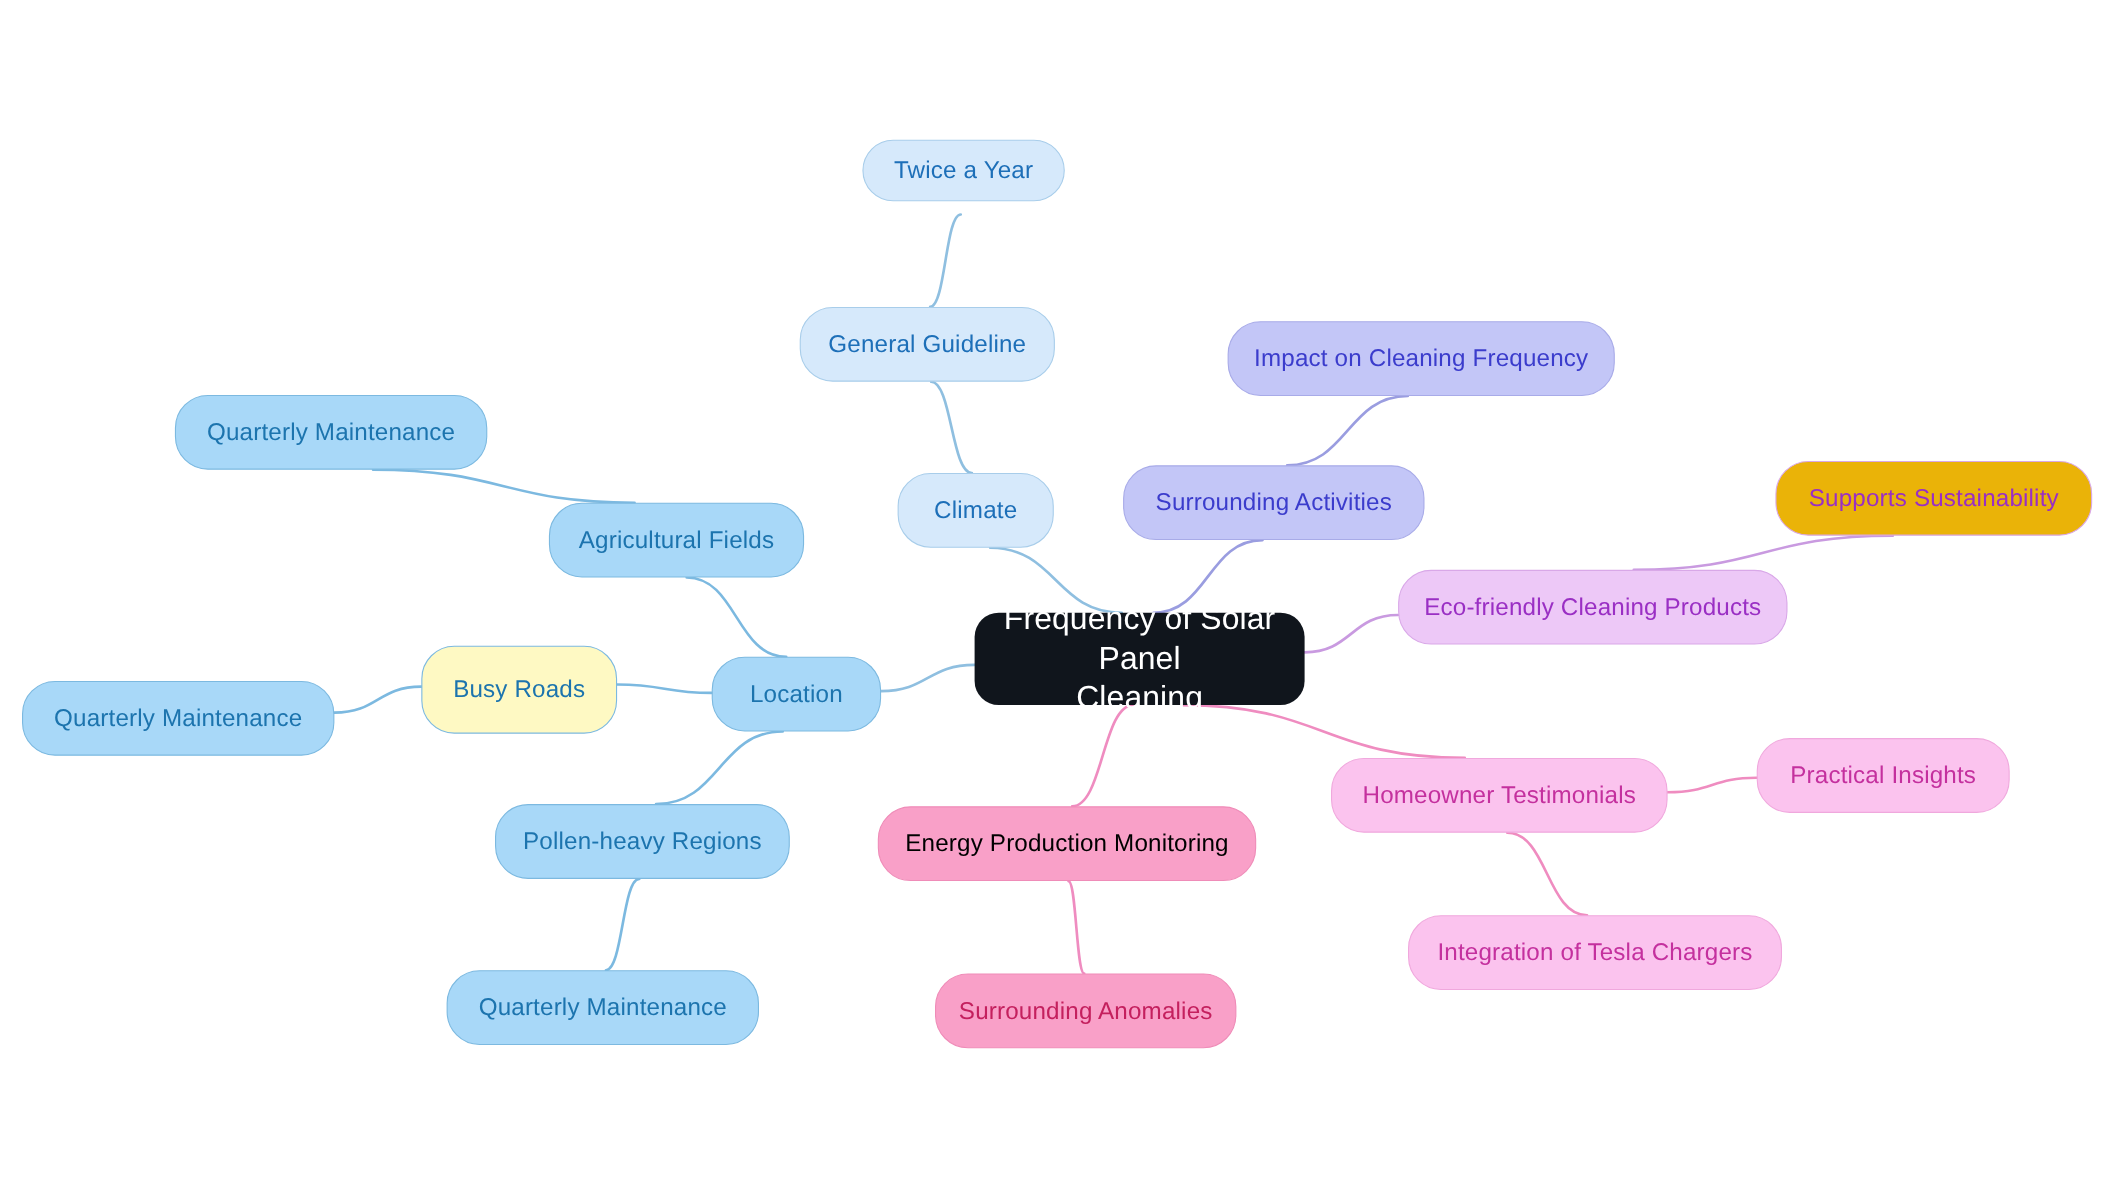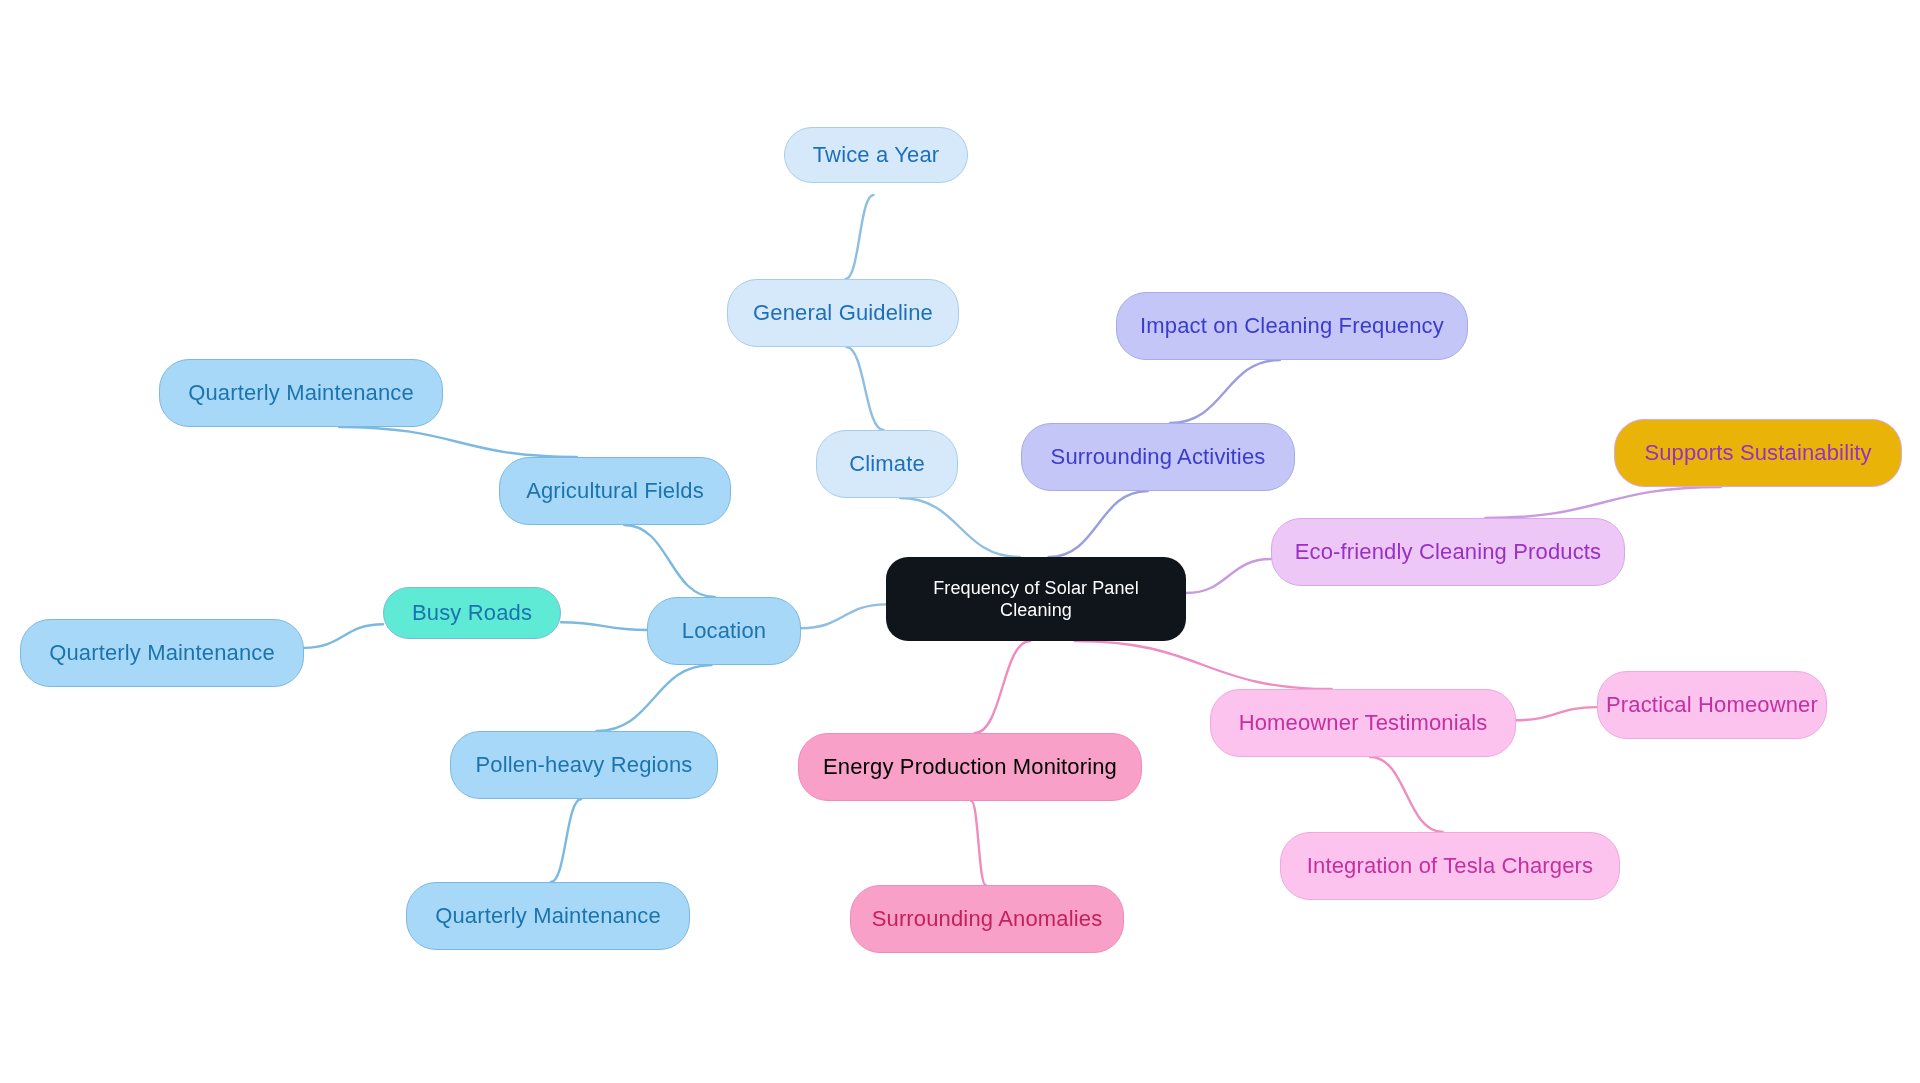--- a/index.html
+++ b/index.html
@@ -33,21 +33,21 @@
     border: 1px solid transparent;
     line-height: 1.25;
     white-space: pre-line;
     user-select: none;
   }
   .node.root {
     border-radius: 22px;
     border: none;
     color: #ffffff;
     background: #10151c;
-    font-size: 18px;
+    font-size: 29px;
     letter-spacing: 0.1px;
   }
   .node.lvl {
     font-size: 22px;
     letter-spacing: 0.15px;
   }
 </style>
 </head>
 <body>
 
@@ -75,27 +75,27 @@
     </svg>
   <div id="node-layer">
       <div class="node root" style="left: 886px; top: 557px; width: 300px; height: 84px; background: rgb(16, 21, 28); color: rgb(255, 255, 255);"><span>Frequency of Solar Panel
 Cleaning</span></div>
       <div class="node lvl" style="left: 784px; top: 127px; width: 184px; height: 56px; background: rgb(214, 233, 251); border-color: rgb(168, 205, 234); color: rgb(29, 111, 184);"><span>Twice a Year</span></div>
       <div class="node lvl" style="left: 727px; top: 279px; width: 232px; height: 68px; background: rgb(214, 233, 251); border-color: rgb(168, 205, 234); color: rgb(29, 111, 184);"><span>General Guideline</span></div>
       <div class="node lvl" style="left: 816px; top: 430px; width: 142px; height: 68px; background: rgb(214, 233, 251); border-color: rgb(168, 205, 234); color: rgb(29, 111, 184);"><span>Climate</span></div>
       <div class="node lvl" style="left: 159px; top: 359px; width: 284px; height: 68px; background: rgb(168, 216, 248); border-color: rgb(124, 185, 224); color: rgb(28, 116, 174);"><span>Quarterly Maintenance</span></div>
       <div class="node lvl" style="left: 499px; top: 457px; width: 232px; height: 68px; background: rgb(168, 216, 248); border-color: rgb(124, 185, 224); color: rgb(28, 116, 174);"><span>Agricultural Fields</span></div>
       <div class="node lvl" style="left: 20px; top: 619px; width: 284px; height: 68px; background: rgb(168, 216, 248); border-color: rgb(124, 185, 224); color: rgb(28, 116, 174);"><span>Quarterly Maintenance</span></div>
-      <div class="node lvl" style="left: 383px; top: 587px; width: 178px; height: 52px; background: #5eead4; border-color: rgb(124, 185, 224); color: rgb(28, 116, 174);"><span>Busy Roads</span></div>
+      <div class="node lvl" style="left: 383px; top: 587px; width: 178px; height: 80px; background: #fef9c3; border-color: rgb(124, 185, 224); color: rgb(28, 116, 174);"><span>Busy Roads</span></div>
       <div class="node lvl" style="left: 647px; top: 597px; width: 154px; height: 68px; background: rgb(168, 216, 248); border-color: rgb(124, 185, 224); color: rgb(28, 116, 174);"><span>Location</span></div>
       <div class="node lvl" style="left: 450px; top: 731px; width: 268px; height: 68px; background: rgb(168, 216, 248); border-color: rgb(124, 185, 224); color: rgb(28, 116, 174); text-align: right;"><span>Pollen-heavy Regions</span></div>
       <div class="node lvl" style="left: 406px; top: 882px; width: 284px; height: 68px; background: rgb(168, 216, 248); border-color: rgb(124, 185, 224); color: rgb(28, 116, 174);"><span>Quarterly Maintenance</span></div>
       <div class="node lvl" style="left: 1116px; top: 292px; width: 352px; height: 68px; background: rgb(195, 198, 247); border-color: rgb(168, 171, 232); color: rgb(59, 60, 204);"><span>Impact on Cleaning Frequency</span></div>
       <div class="node lvl" style="left: 1021px; top: 423px; width: 274px; height: 68px; background: rgb(195, 198, 247); border-color: rgb(168, 171, 232); color: rgb(59, 60, 204);"><span>Surrounding Activities</span></div>
       <div class="node lvl" style="left: 1614px; top: 419px; width: 288px; height: 68px; background: #eab308; border-color: rgb(217, 168, 232); color: rgb(154, 47, 196);"><span>Supports Sustainability</span></div>
       <div class="node lvl" style="left: 1271px; top: 518px; width: 354px; height: 68px; background: rgb(237, 200, 247); border-color: rgb(217, 168, 232); color: rgb(154, 47, 196);"><span>Eco-friendly Cleaning Products</span></div>
-      <div class="node lvl" style="left: 1597px; top: 671px; width: 230px; height: 68px; background: rgb(251, 195, 238); border-color: rgb(240, 168, 221); color: rgb(196, 48, 158);"><span>Practical Homeowner</span></div>
+      <div class="node lvl" style="left: 1597px; top: 671px; width: 230px; height: 68px; background: rgb(251, 195, 238); border-color: rgb(240, 168, 221); color: rgb(196, 48, 158);"><span>Practical Insights</span></div>
       <div class="node lvl" style="left: 1210px; top: 689px; width: 306px; height: 68px; background: rgb(251, 195, 238); border-color: rgb(240, 168, 221); color: rgb(196, 48, 158);"><span>Homeowner Testimonials</span></div>
       <div class="node lvl" style="left: 1280px; top: 832px; width: 340px; height: 68px; background: rgb(251, 195, 238); border-color: rgb(240, 168, 221); color: rgb(196, 48, 158);"><span>Integration of Tesla Chargers</span></div>
       <div class="node lvl" style="left: 798px; top: 733px; width: 344px; height: 68px; background: rgb(249, 160, 200); border-color: rgb(239, 140, 184); color: #000000;"><span>Energy Production Monitoring</span></div>
       <div class="node lvl" style="left: 850px; top: 885px; width: 274px; height: 68px; background: rgb(249, 160, 200); border-color: rgb(239, 140, 184); color: rgb(196, 32, 94);"><span>Surrounding Anomalies</span></div>
     </div>
 </div>
 
 </body></html>

